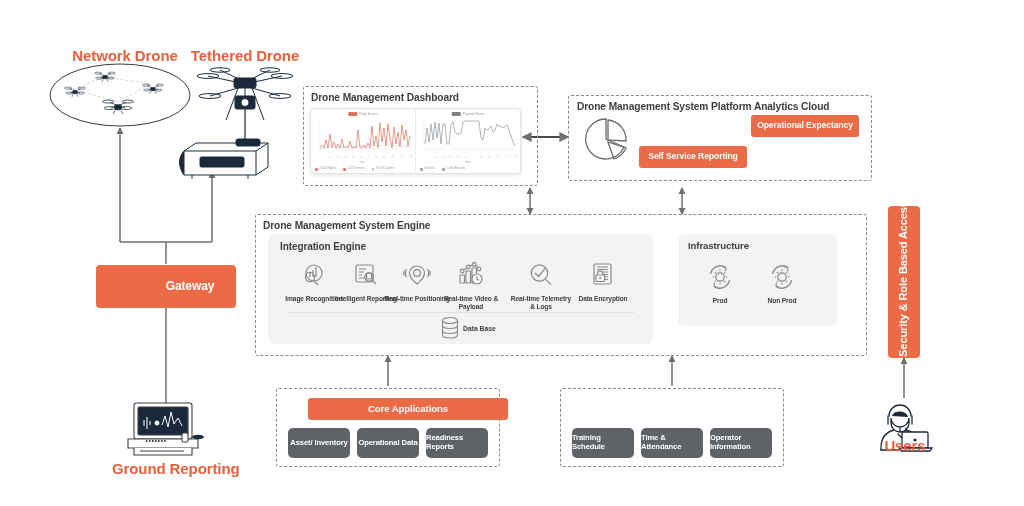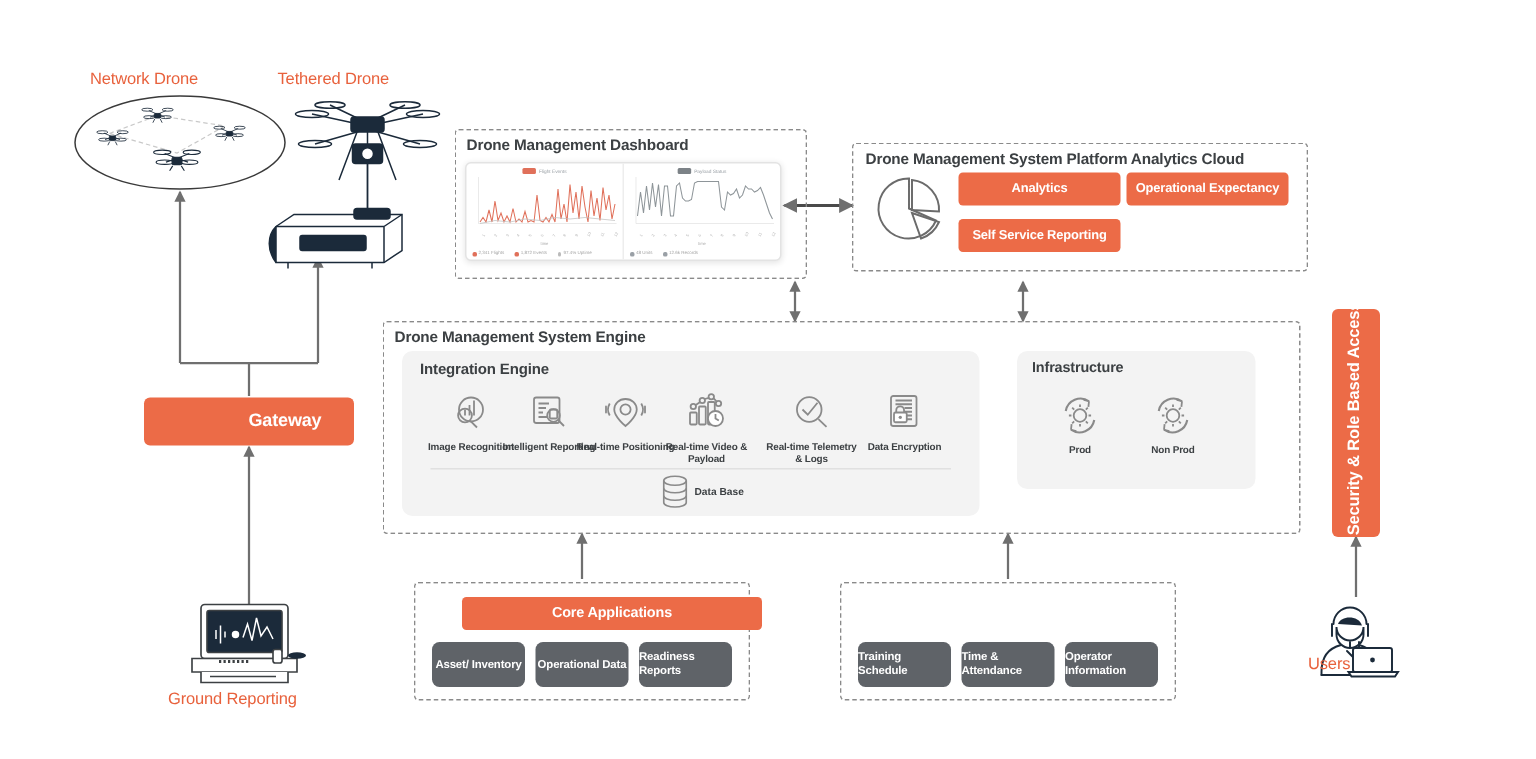--- a/index.html
+++ b/index.html
@@ -77,23 +77,23 @@
     font-size: 6.6px;
     font-weight: bold;
     color: #3c4043;
     text-align: center;
     line-height: 1.25;
     letter-spacing: -0.1px;
   }
   .label-orange {
     position: absolute;
     color: #E8613C;
-    font-size: 11px;
-    font-weight: normal;
-    text-align: left;
+    font-size: 15px;
+    font-weight: bold;
+    text-align: center;
     letter-spacing: -0.1px;
     white-space: nowrap;
   }
 
   
   .dash-card {
     position: absolute;
     background: #ffffff;
     border: 1px solid #e3e3e3;
     border-radius: 4px;
@@ -258,21 +258,21 @@
     <g stroke="#1b2a3a" stroke-width="1" fill="none">
       <path d="M 8 14 L 20 6 L 92 6 L 92 30 L 80 38 L 8 38 Z" fill="#ffffff"></path>
       <path d="M 8 14 L 80 14 L 80 38 M 80 14 L 92 6"></path>
       <path d="M 8 14 C 2 20, 2 30, 8 38" fill="#1b2a3a"></path>
       <rect x="24" y="20" width="44" height="10" rx="1.5" fill="#1b2a3a"></rect>
       <rect x="60" y="2" width="24" height="7" rx="2" fill="#1b2a3a"></rect>
       <path d="M 16 38 L 16 42 M 72 38 L 72 42"></path>
     </g>
   </svg>
 
-  <div class="orange-chip" style="left:96px; top:265px; width:140px; height:32px; font-size:12px; border-radius:4px;padding-left:48px;">
+  <div class="orange-chip" style="left:96px; top:265px; width:140px; height:43px; font-size:12px; border-radius:4px;padding-left:48px;">
     <span>Gateway</span>
   </div>
 
   <svg class="abs" style="left:126px; top:400px; width:82px; height:58px;">
     <g stroke="#3c4043" stroke-width="1.1" fill="none">
       <rect x="8" y="3" width="58" height="36" rx="2.5" fill="#ffffff"></rect>
       <rect x="12" y="7" width="50" height="28" rx="1.5" fill="#1b2a3a"></rect>
       <g stroke="#ffffff" stroke-width="1">
         <path d="M 18 20 L 18 26 M 21 17 L 21 29 M 24 21 L 24 25"></path>
         <circle cx="31" cy="23" r="2" fill="#ffffff"></circle>
@@ -390,23 +390,20 @@
   <div class="panel-title" style="left:577px; top:101px;">Drone Management System Platform Analytics Cloud</div>
 
   <svg class="abs" style="left:586px; top:117px; width:46px; height:46px;">
     <g stroke="#6b6b6b" stroke-width="1.3" fill="none">
       <path d="M 22 23 L 22 3 A 20 20 0 0 1 40 24 Z"></path>
       <path d="M 20 2 A 20 20 0 1 0 38 30 L 20 22 Z"></path>
       <path d="M 22 25 L 40 31 A 20 20 0 0 1 28 42 Z"></path>
     </g>
   </svg>
 
-  <div class="orange-chip" style="left:639px; top:115px; width:108px; height:22px;">
-    <span>Analytics</span>
-  </div>
   <div class="orange-chip" style="left:751px; top:115px; width:108px; height:22px; padding:0 4px;">
     <span>Operational Expectancy</span>
   </div>
   <div class="orange-chip" style="left:639px; top:146px; width:108px; height:22px;">
     <span>Self Service Reporting</span>
   </div>
 
   <div class="dash-box" style="left:255px; top:214px; width:612px; height:142px;"></div>
   <div class="panel-title" style="left:263px; top:220px;">Drone Management System Engine</div>
 

